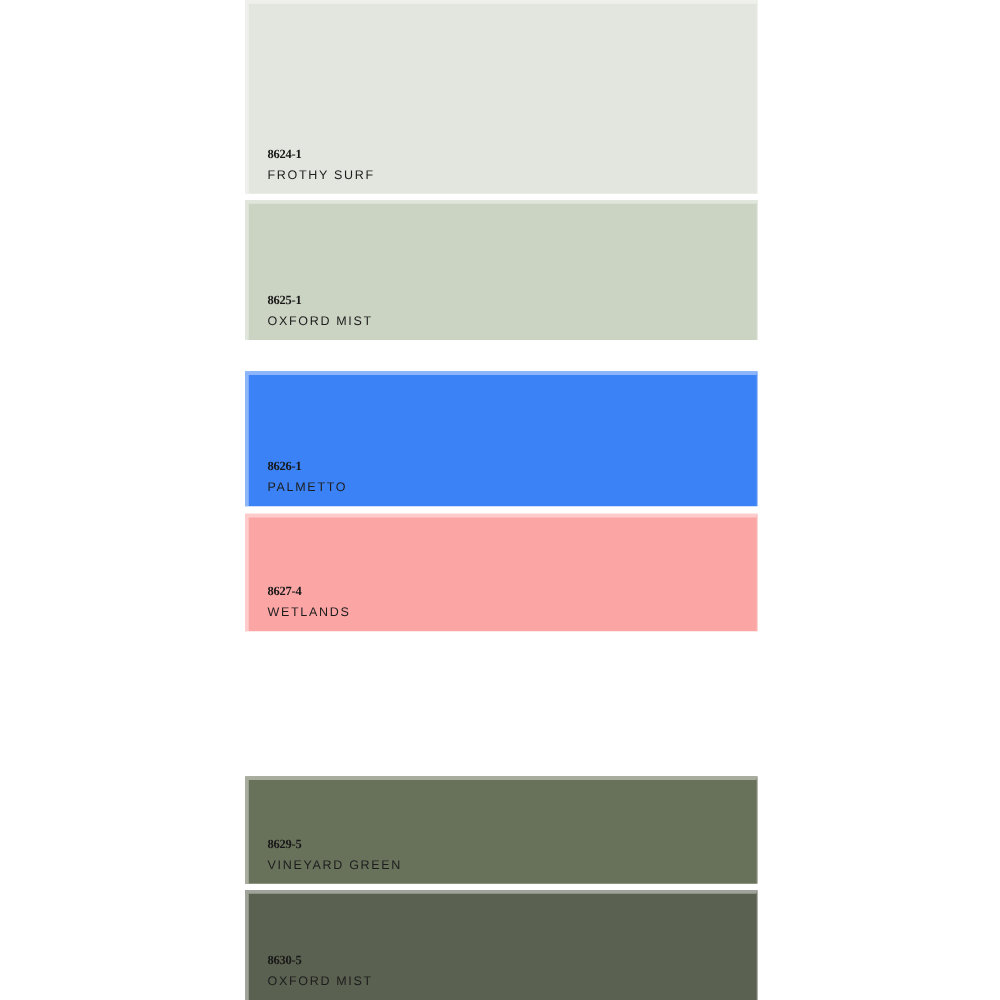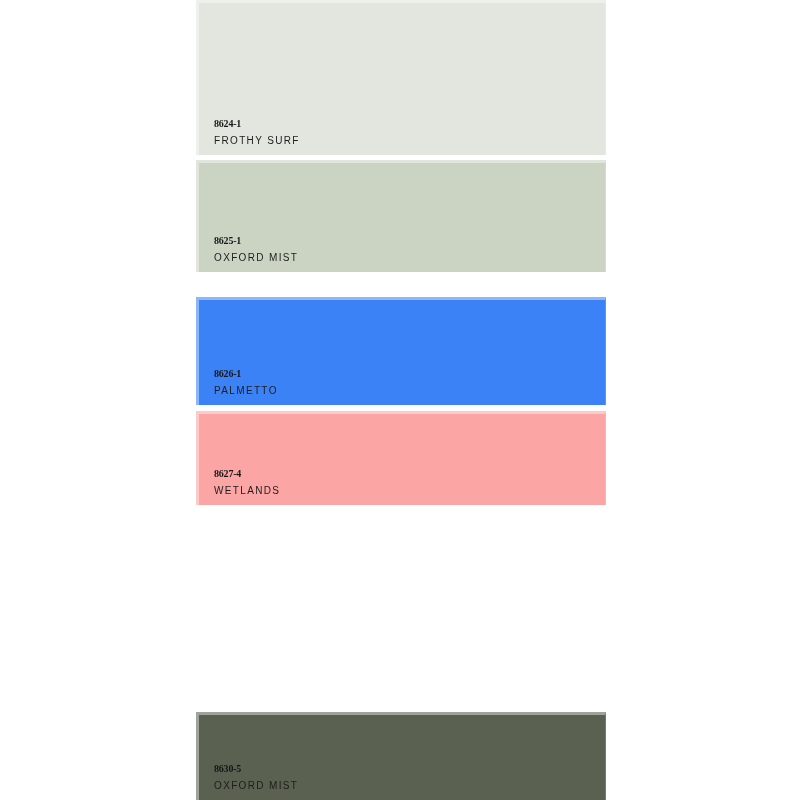--- a/index.html
+++ b/index.html
@@ -105,20 +105,27 @@
           <span class="swatch-name">PALMETTO</span>
         </div>
       </div>
       <div class="swatch" style="top: 411px; height: 94px; background: #fca5a5;">
         <div class="swatch-inner-border"></div>
         <div class="swatch-label-block">
           <span class="swatch-code">8627-4</span>
           <span class="swatch-name">WETLANDS</span>
         </div>
       </div>
+      <div class="swatch" style="top: 621px; height: 86px; background: rgb(104, 113, 90);">
+        <div class="swatch-inner-border"></div>
+        <div class="swatch-label-block">
+          <span class="swatch-code">8629-5</span>
+          <span class="swatch-name">VINEYARD GREEN</span>
+        </div>
+      </div>
       <div class="swatch" style="top: 712px; height: 88px; background: rgb(90, 97, 80);">
         <div class="swatch-inner-border"></div>
         <div class="swatch-label-block">
           <span class="swatch-code">8630-5</span>
           <span class="swatch-name">OXFORD MIST</span>
         </div>
       </div>
     </div>
 </div>
 

